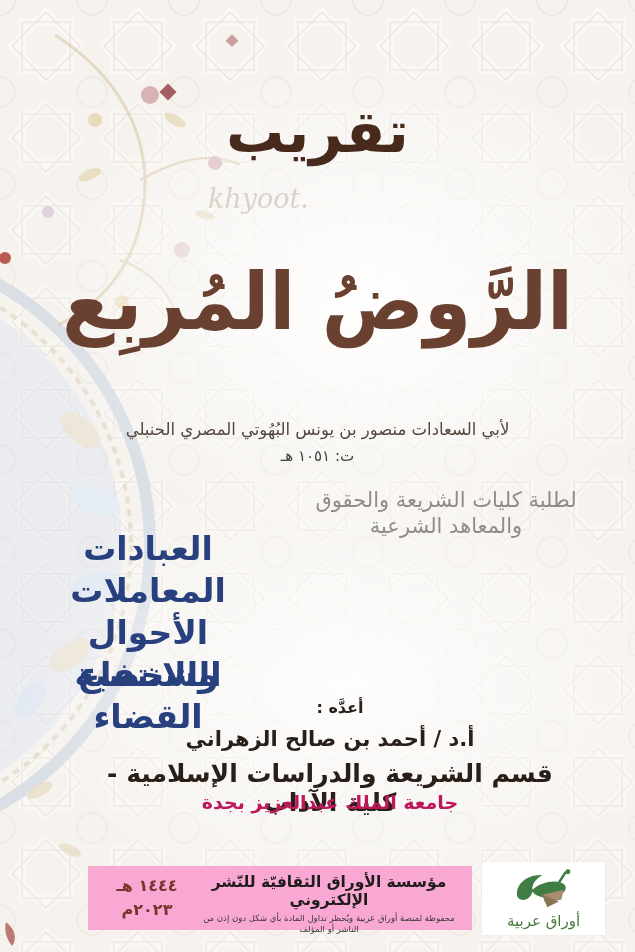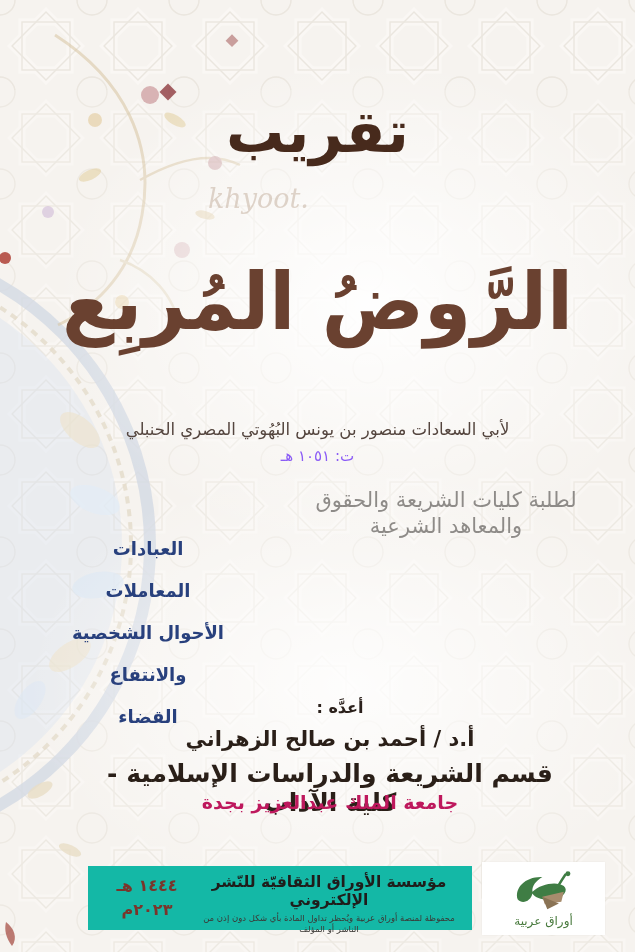--- a/index.html
+++ b/index.html
@@ -33,33 +33,33 @@
     position:absolute; top:222px; left:0; right:0; text-align:center;
     font-size:76px; font-weight:700; line-height:160px;
     color:var(--title-brown,#6a4130); transform:scaleY(1.04);
   }
   .author-line {
     position:absolute; top:420px; left:0; right:0; text-align:center;
     font-size:16.5px; color:#54453e; font-weight:500;
   }
   .death-line {
     position:absolute; top:447px; left:0; right:0; text-align:center;
-    font-size:15px; color:#8b5cf6;
+    font-size:15px; color:#404040;
   }
   .audience {
     position:absolute; top:487px; left:250px; width:392px; text-align:center;
     font-size:21px; line-height:1.24; color:#8e8b88; font-weight:500;
   }
   .topics {
     position:absolute; top:528px; right:367px; left:28px; list-style:none;
     text-align:center;
   }
   .topics li {
     height:42px; line-height:42px;
-    font-size:18px; font-weight:700; color:var(--topics-blue,#28407d);
+    font-size:33px; font-weight:700; color:var(--topics-blue,#28407d);
   }
   .prepared-label {
     position:absolute; top:698px; left:230px; width:220px; text-align:center;
     font-size:16px; font-weight:700; color:#2b211c;
   }
   .preparer {
     position:absolute; top:727px; left:130px; width:400px; text-align:center;
     font-size:21px; font-weight:700; color:#2a1f18;
   }
   .department {
@@ -67,37 +67,37 @@
     font-size:25px; font-weight:700; color:#2a1f18;
   }
   .university {
     position:absolute; top:791px; left:130px; width:400px; text-align:center;
     font-size:19px; font-weight:700; color:#be185d;
   }
 
   
   .footer-bar {
     position:absolute; left:88px; top:866px; width:384px; height:64px;
-    background:#14b8a6;
+    background:#f9a8d4;
   }
   .years {
     position:absolute; left:16px; top:8px; width:86px; text-align:center;
     color:var(--year-maroon,#7a352b); font-weight:700; font-size:16px; line-height:1.5;
   }
   .pub-block {
     position:absolute; right:14px; left:112px; top:7px; text-align:center;
   }
   .pub-title { font-size:15.5px; font-weight:700; color:#1f1d1b; }
   .rights { margin-top:4px; font-size:8.5px; line-height:1.35; color:#3b3835; font-weight:500; }
   .logo-box {
     position:absolute; left:482px; top:862px; width:123px; height:73px;
     background:#ffffff; display:flex; flex-direction:column; align-items:center;
     justify-content:center; gap:1px; box-shadow:0 0 2px rgba(0,0,0,.05);
   }
-  .logo-text { font-size:12px; color:var(--logo-green,#47793c); font-weight:500; }
+  .logo-text { font-size:15px; color:var(--logo-green,#47793c); font-weight:500; }
 </style>
 </head>
 <body>
 
 <div class="page">
 
   <svg class="deco" width="635" height="952" viewBox="0 0 635 952" aria-hidden="true">
     <defs>
       <pattern id="star" patternUnits="userSpaceOnUse" width="92" height="92">
         <g fill="none" stroke="#fbf9f6" stroke-width="7">

